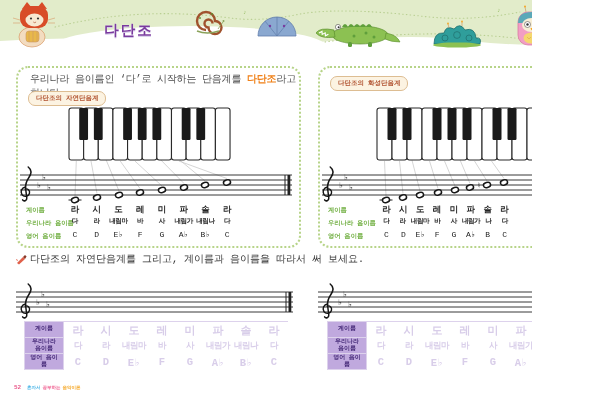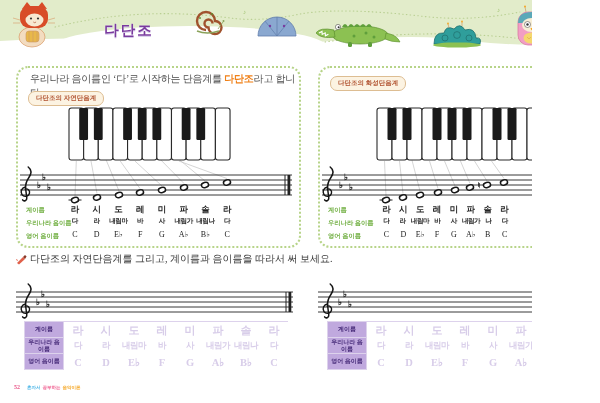--- a/index.html
+++ b/index.html
@@ -1,17 +1,17 @@
 <!DOCTYPE html>
 <html><head>
 <meta charset="utf-8">
 <style>
   html,body{margin:0;padding:0;background:#fff;}
   .canvas{position:relative;width:532px;height:403px;background:#fff;overflow:hidden;
-          font-family:Liberation Serif, serif;}
+          font-family:Liberation Mono, monospace;}
   
   .band{position:absolute;left:0;top:0;}
   .page-title{position:absolute;left:86px;top:21px;width:86px;text-align:center;
       font-size:14.5px;font-weight:bold;color:#7a3b9e;letter-spacing:2px;
       text-shadow:0 0 1px #fff,0 1px 0 #cfc3e6;}
   
   .panel{position:absolute;top:66px;height:178px;border:2px dotted #b7d489;border-radius:12px;background:#fff;}
   .pleft{left:16px;width:281px;}
   .pright{left:318px;width:277px;}
   .intro{position:absolute;left:12px;top:4px;margin:0;font-size:10px;color:#4a4a4a;letter-spacing:-0.2px;}

